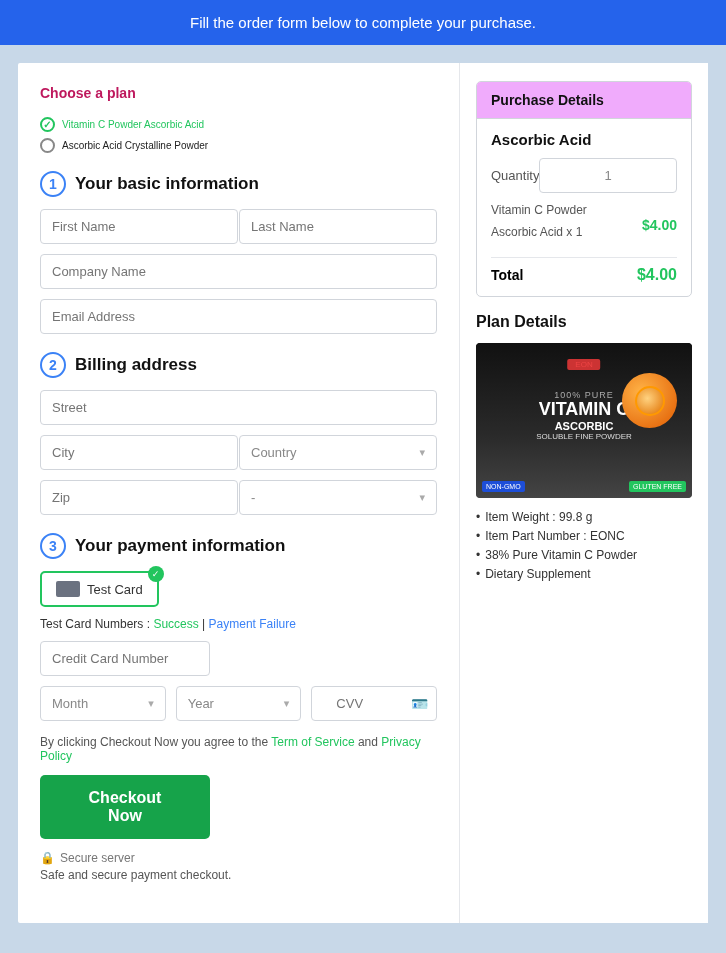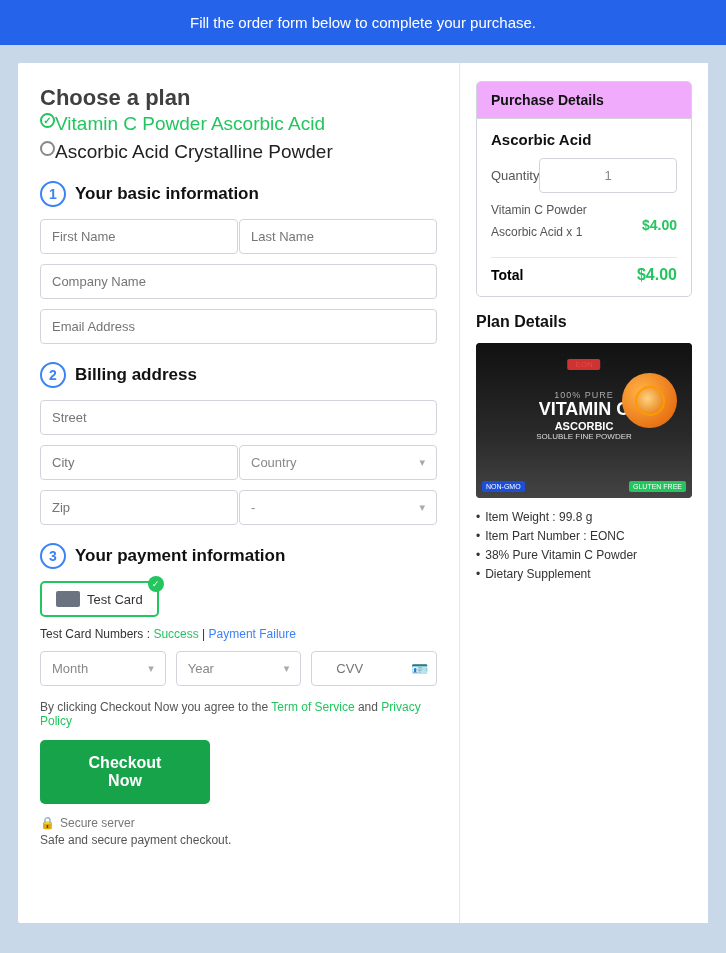--- a/index.html
+++ b/index.html
@@ -43,30 +43,31 @@
       border-right: 1px solid #e5e7eb;
     }
     .right-panel {
       width: 248px;
       padding: 18px 16px 18px 16px;
       background: #fff;
     }
 
     
     .plan-title {
-      font-size: 22px;
-      font-weight: 700;
-      margin-bottom: 2px;
-      color: #404040;
+      font-size: 14px;
+      font-weight: 700;
+      margin-bottom: 16px;
+      color: #be185d;
     }
     .plan-option {
       display: flex;
-      align-items: flex-start;
+      align-items: center;
+      gap: 7px;
       margin-bottom: 6px;
-      font-size: 19px;
+      font-size: 10px;
       color: #222;
     }
     .plan-option .radio-icon {
       width: 15px;
       height: 15px;
       border-radius: 50%;
       border: 2px solid #888;
       display: inline-flex;
       align-items: center;
       justify-content: center;
@@ -473,20 +474,25 @@
         </div>
       </div>
 
       <div class="test-card-numbers">
         <span>Test Card Numbers : </span>
         <a href="#">Success</a>
         <span> | </span>
         <a href="#" class="failure">Payment Failure</a>
       </div>
 
+      <div class="form-row">
+        <div class="form-field">
+          <input type="text" style="width: 170px;" placeholder="Credit Card Number">
+        </div>
+      </div>
 
       <div class="month-year-cvv-row">
         <div class="month-select">
           <div class="select-mock">
             <span>Month</span>
             <span class="chevron">▾</span>
           </div>
         </div>
         <div class="year-select">
           <div class="select-mock">

